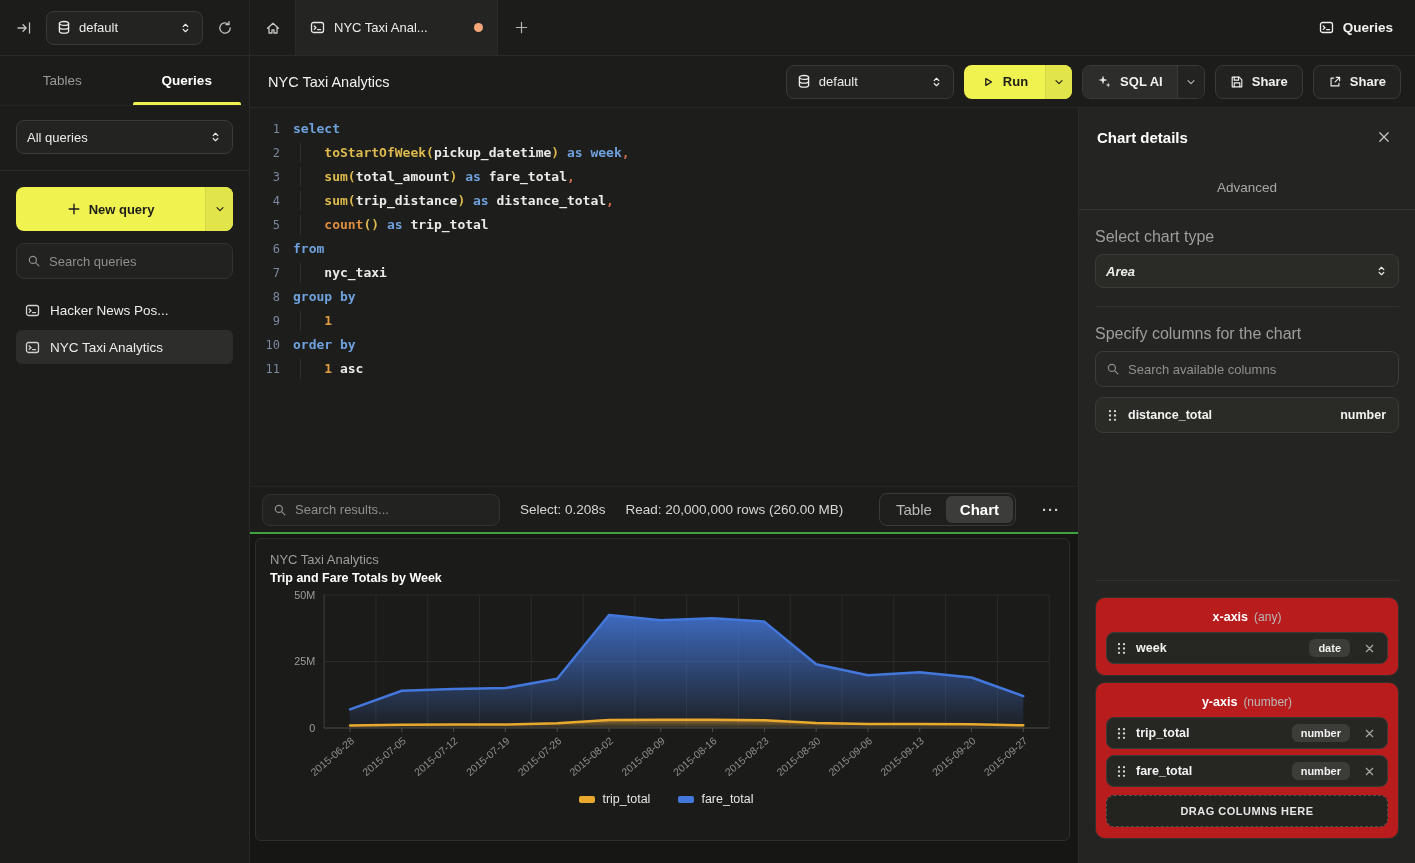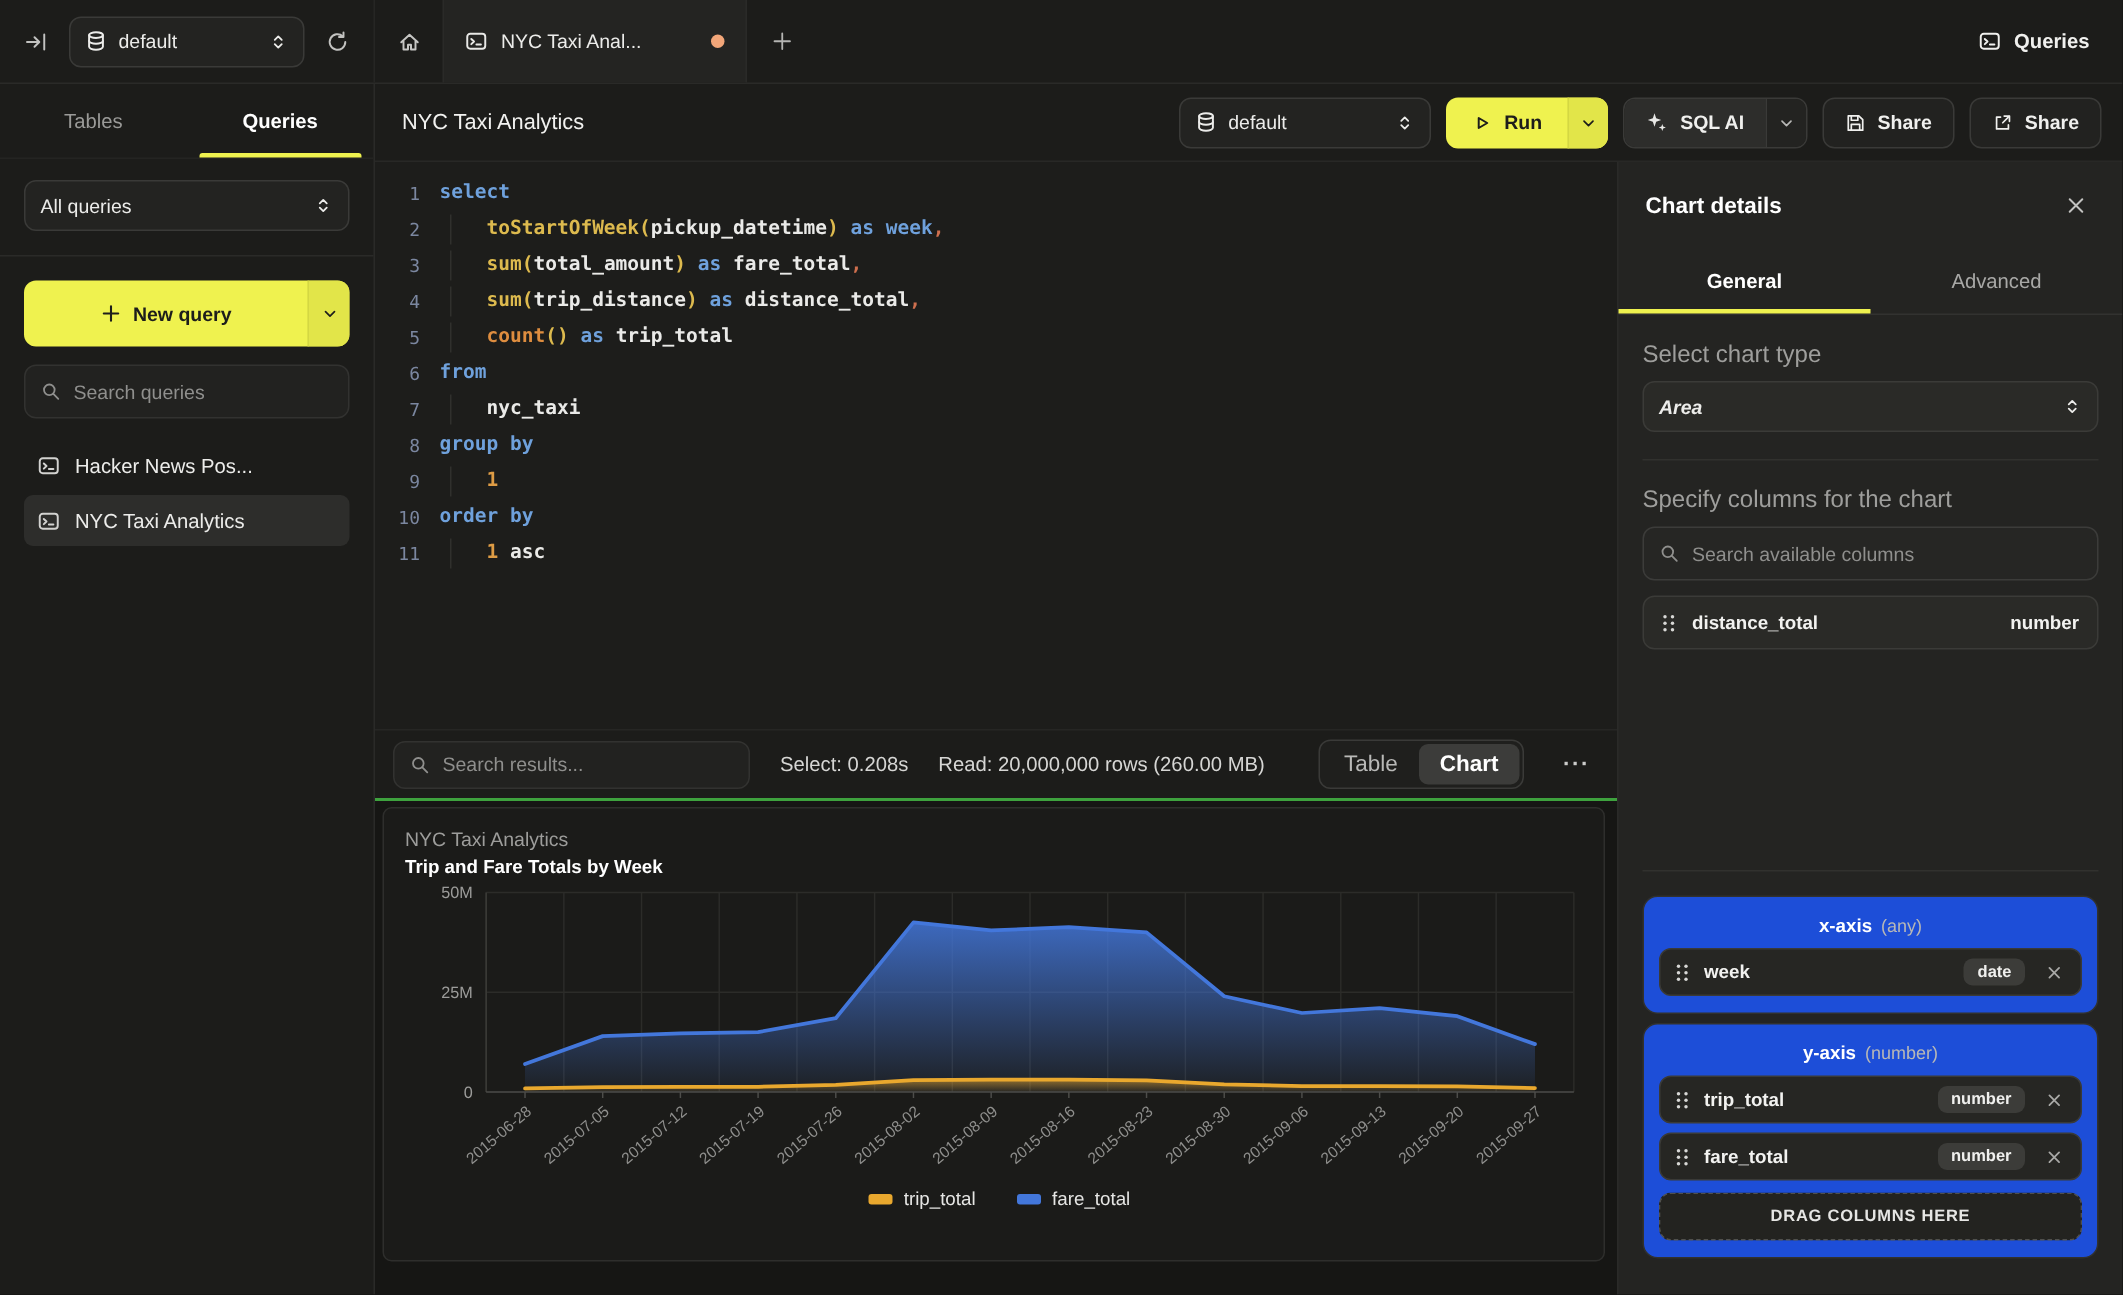--- a/index.html
+++ b/index.html
@@ -110,21 +110,21 @@
   .select-pill { background:#2a2a27; border-color:#3b3b38; cursor:pointer; }
   .select-pill .lbl { font-weight:600;font-style:italic; }
   .divider-h { border-top:1px solid #31312e; margin-top:18px; }
   .divider-h2 { border-top:1px solid #31312e; margin-bottom:10px; }
   .panel-search { background:#262624; border-color:#3c3c3a; }
   .col-item { height:36px; display:flex; align-items:center; gap:11px; padding:0 12px; background:#2a2a27; border:1px solid #3b3b38; border-radius:8px; margin-top:10px; }
   .col-name { flex:1; font-size:12.5px; font-weight:700; color:#f2f2f0; }
   .col-type-plain { font-size:12.5px; font-weight:700; color:#f2f2f0; }
   .drag-handle { color:#d8d8d6; display:flex; cursor:grab; }
   .spacer { flex:1; }
-  .axis-box { background:#1d4ed8; border:1px solid #31312e; border-radius:10px; padding:11px 10px; margin-top:6px; }
+  .axis-box { background:#b91c1c; border:1px solid #31312e; border-radius:10px; padding:11px 10px; margin-top:6px; }
   .axis-head { text-align:center; margin-bottom:8px; }
   .axis-name { font-size:12.5px; font-weight:700; color:#ffffff; }
   .axis-constraint { font-size:12px; color:#b8b8b6; margin-left:6px; }
   .axis-item { height:32px; display:flex; align-items:center; gap:10px; padding:0 10px; background:#262623; border:1px solid #3a3a37; border-radius:8px; margin-top:6px; }
   .axis-item .col-name { font-size:12.5px; }
   .badge { background:#3c3c39; border-radius:6px; padding:3px 9px; font-size:11px; font-weight:700; color:#f0f0ee; }
   .remove-x { color:#a8a8a6; display:flex; padding:2px; margin-left:2px; cursor:pointer; }
   .dropzone { margin-top:8px; height:32px; border:1.5px dashed #50504d; border-radius:8px; background:#232320; display:flex; align-items:center; justify-content:center; font-size:11px; font-weight:700; letter-spacing:.5px; color:#e6e6e4; }
 </style>
 </head>
@@ -496,24 +496,20 @@
       <div class="details-panel">
         <div class="details-header">
           <span class="details-title">Chart details</span>
           <span class="icon-btn">
             <svg class="ico" width="14" height="14" viewBox="0 0 15 15" style="stroke-width:1.4">
                 <path d="M3 3l9 9M12 3l-9 9"></path>
               </svg>
           </span>
         </div>
         <div class="details-tabs">
-          <div class="dtab active">
-            <span>General</span>
-            <span class="tab-underline accent-bg" style="background: rgb(239, 242, 79);"></span>
-          </div>
           <div class="dtab">
             <span>Advanced</span>
           </div>
         </div>
 
         <div class="details-body">
           <div class="field-label">Select chart type</div>
           <div class="pill select-pill">
             <span class="lbl">Area</span>
             <span>

